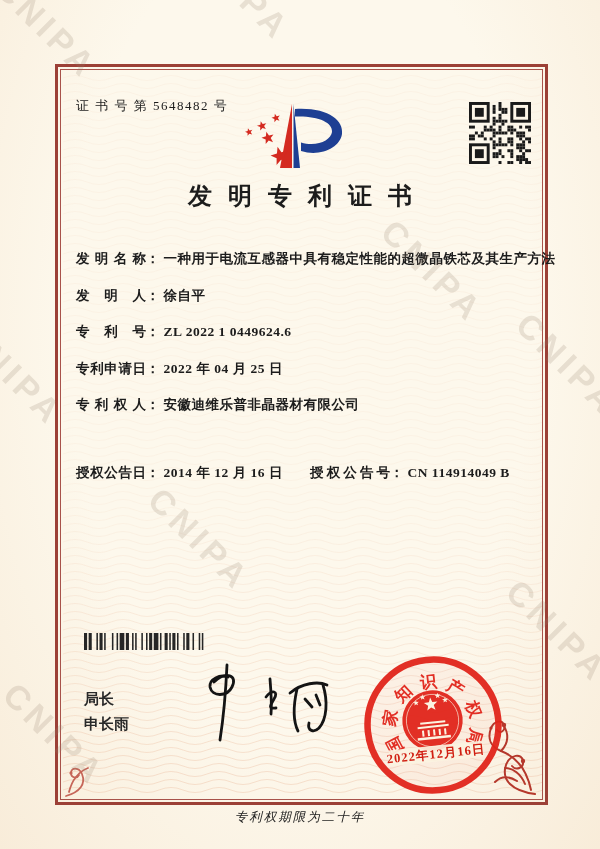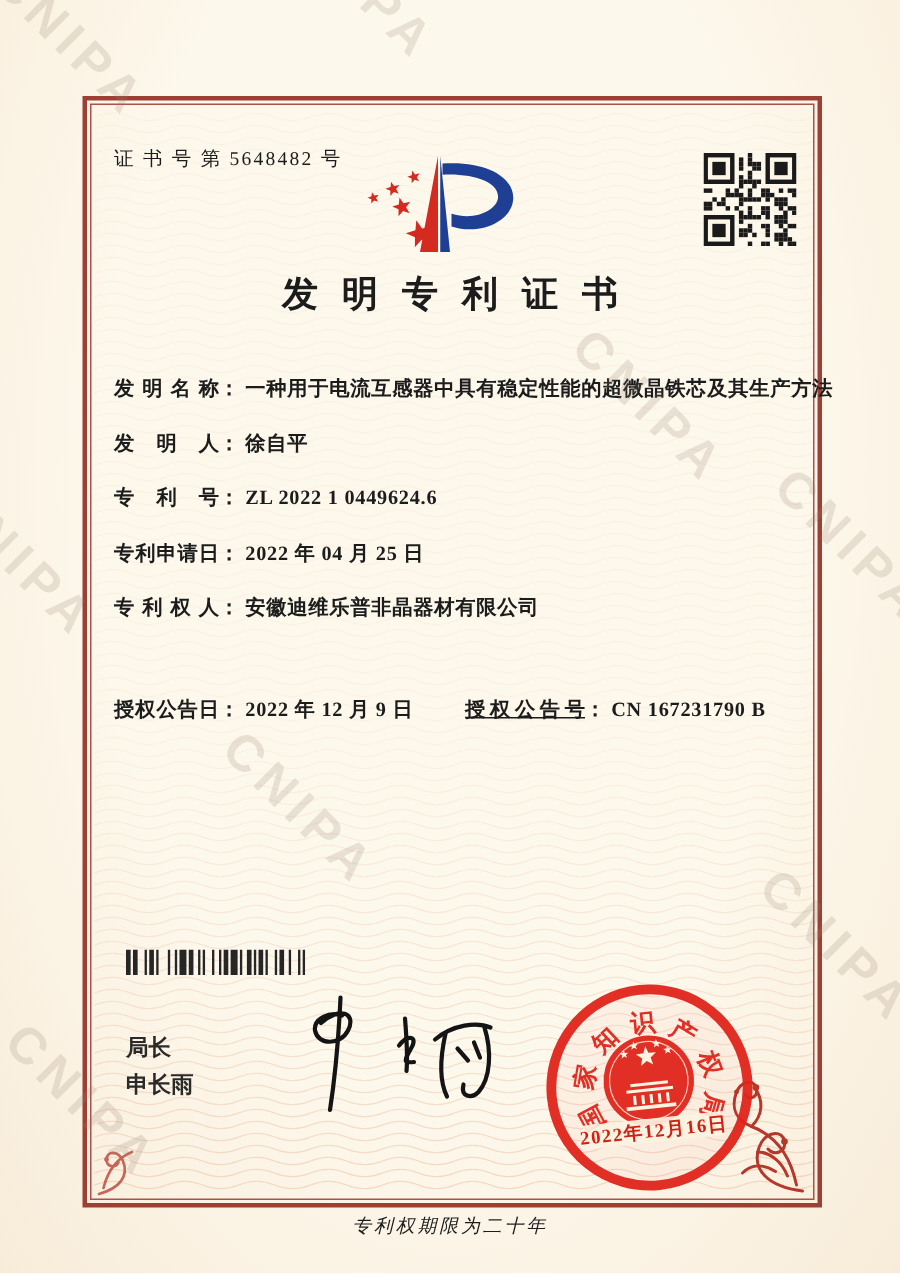--- a/index.html
+++ b/index.html
@@ -22,21 +22,21 @@
     white-space:nowrap;pointer-events:none;z-index:6;}
   
   .cert-no{position:absolute;left:76px;top:97px;font-size:13px;font-weight:400;letter-spacing:1.5px;}
   .logo{position:absolute;left:235px;top:90px;}
   .qr{position:absolute;left:469px;top:102px;}
   .title{position:absolute;left:0;right:0;top:180px;text-align:center;
     font-size:24px;font-weight:700;letter-spacing:16px;text-indent:16px;}
   
   .frow{position:absolute;left:76px;font-size:13.5px;font-weight:700;white-space:nowrap;}
   .flabel{display:inline-block;width:70px;text-align:justify;text-align-last:justify;vertical-align:bottom;}
-  .flabel.w80{width:80px;text-decoration:underline;}
+  .flabel.w80{width:80px;}
   .fcolon{display:inline-block;margin:0 4px 0 0;}
   .fvalue{letter-spacing:.5px;}
   .pair2{position:absolute;left:234px;top:0;white-space:nowrap;}
   
   .paras{position:absolute;left:74px;width:454px;top:491px;font-size:13.2px;
     line-height:24.5px;font-style:italic;}
   .paras p{margin:0;text-indent:2.2em;}
   
   .barcode{position:absolute;left:84px;top:633px;}
   .signer{position:absolute;left:84px;top:686px;font-family:"Liberation Sans",sans-serif;
@@ -320,23 +320,23 @@
   <div class="frow" style="top:323px">
     <span class="flabel">专利号</span><span class="fcolon">：</span><span class="fvalue">ZL 2022 1 0449624.6</span>
   </div>
   <div class="frow" style="top:360px">
     <span class="flabel">专利申请日</span><span class="fcolon">：</span><span class="fvalue">2022 年 04 月 25 日</span>
   </div>
   <div class="frow" style="top:396px">
     <span class="flabel">专利权人</span><span class="fcolon">：</span><span class="fvalue">安徽迪维乐普非晶器材有限公司</span>
   </div>
   <div class="frow" style="top:464px;right:73px">
-    <span class="flabel">授权公告日</span><span class="fcolon">：</span><span class="fvalue">2022 年 12 月 9 日</span>
+    <span class="flabel">授权公告日</span><span class="fcolon">：</span><span class="fvalue">2014 年 12 月 16 日</span>
     <span class="pair2">
-      <span class="flabel w80">授权公告号</span><span class="fcolon">：</span><span class="fvalue">CN 167231790 B</span>
+      <span class="flabel w80">授权公告号</span><span class="fcolon">：</span><span class="fvalue">CN 114914049 B</span>
     </span>
   </div>
 
 
   <svg class="barcode" id="barcode" width="158" height="17">
       <rect x="0" y="0" width="3.1" height="17" fill="#262626"></rect>
       <rect x="4.65" y="0" width="3.1" height="17" fill="#262626"></rect>
       <rect x="12.4" y="0" width="1.55" height="17" fill="#262626"></rect>
       <rect x="15.500000000000002" y="0" width="3.1" height="17" fill="#262626"></rect>
       <rect x="20.150000000000002" y="0" width="1.55" height="17" fill="#262626"></rect>

